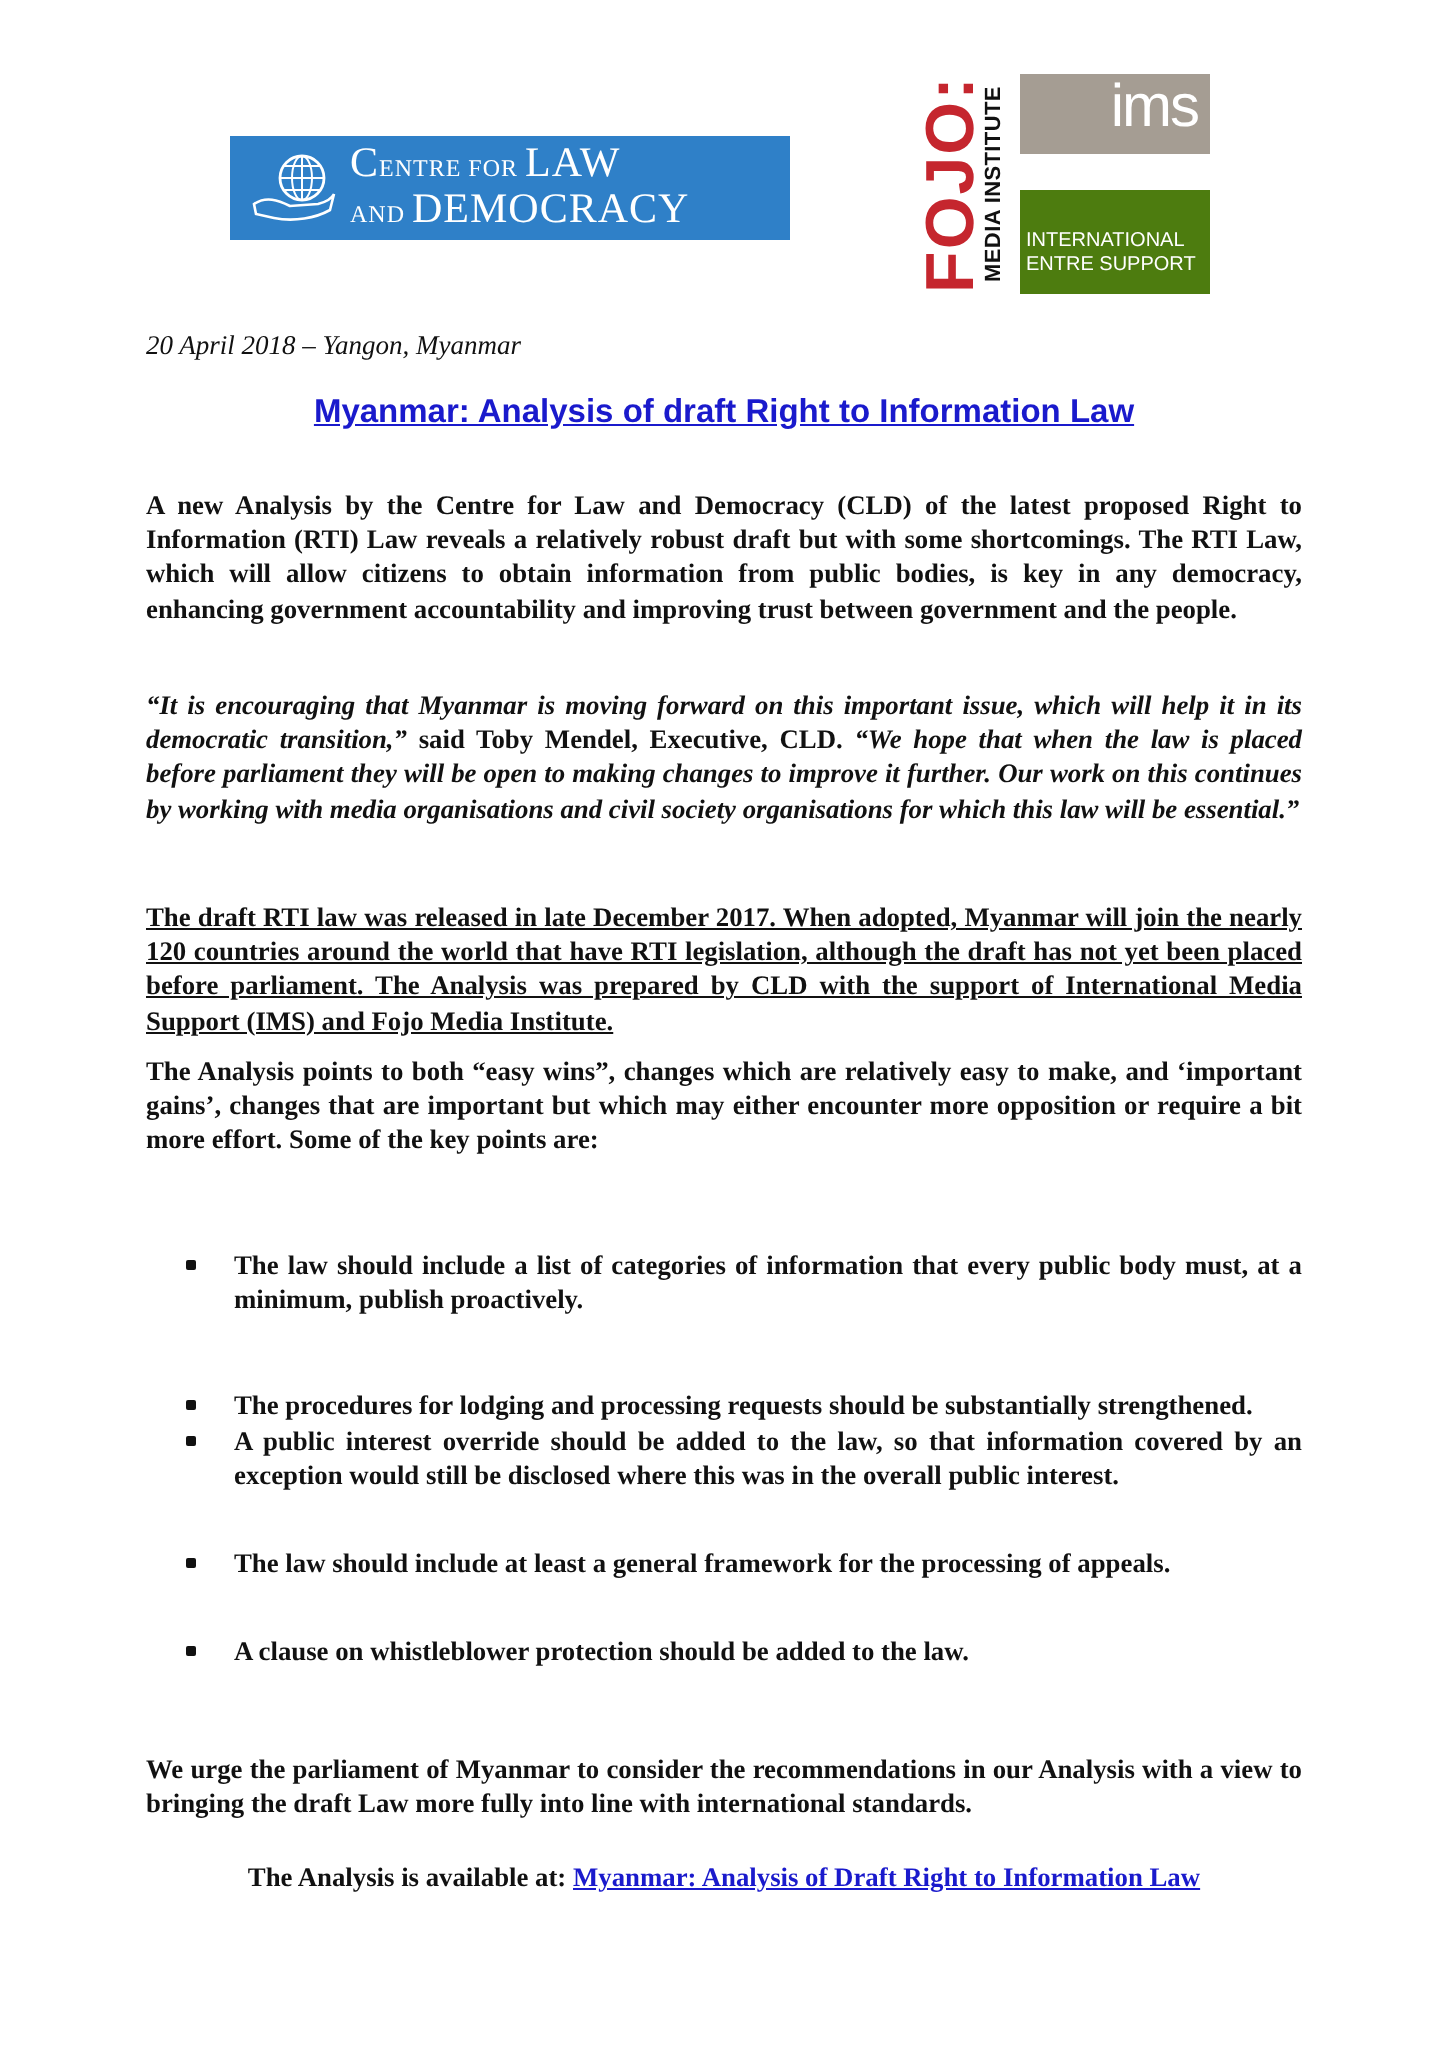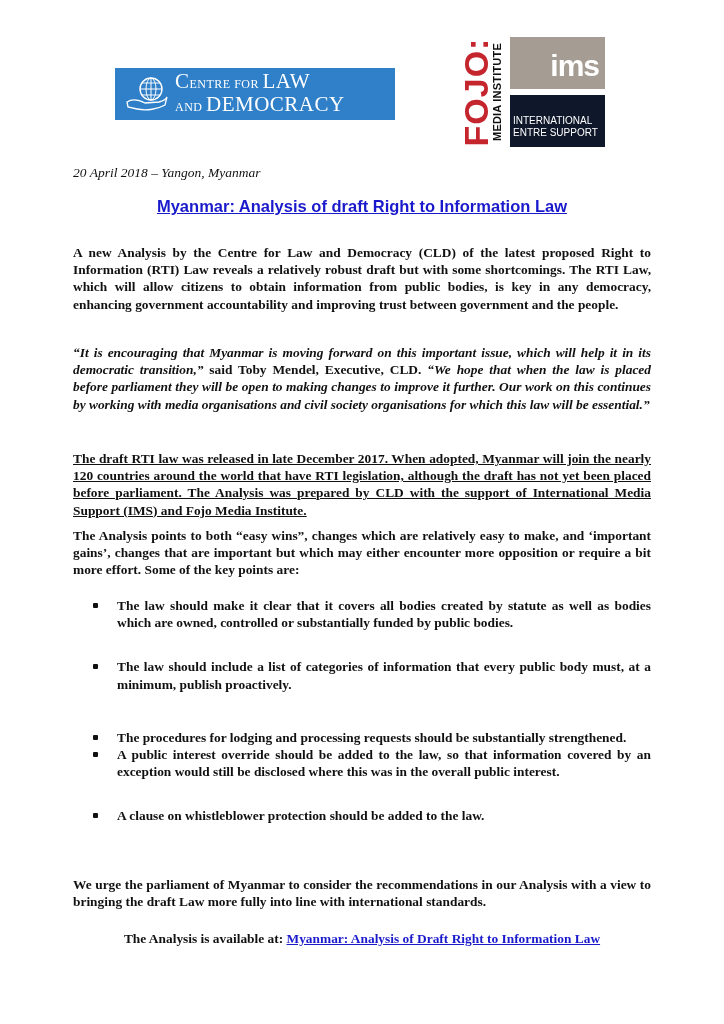--- a/index.html
+++ b/index.html
@@ -20,24 +20,24 @@
     .fojo-main { position: absolute; left: 0; top: 0; width: 30px; height: 116px; }
     .fojo-main span { position: absolute; left: 50%; top: 50%; transform: translate(-50%,-50%) rotate(-90deg);
                       font-family: "Liberation Sans", sans-serif; font-weight: 900; color: #c5262e; font-size: 34px;
                       letter-spacing: 1px; white-space: nowrap; }
     .fojo-sub { position: absolute; left: 28px; top: 0; width: 16px; height: 116px; }
     .fojo-sub span { position: absolute; left: 50%; top: 50%; transform: translate(-50%,-50%) rotate(-90deg);
                      font-family: "Liberation Sans", sans-serif; font-weight: 700; color: #111; font-size: 11px;
                      white-space: nowrap; letter-spacing: 0.2px; }
 
     .ims-logo { position: absolute; left: 510px; top: 37px; width: 95px; height: 110px; }
-    .ims-top { position: absolute; left: 0; top: 0; width: 95px; height: 52px; background: #a59d93;
-               color: #fff; font-family: "Liberation Sans", sans-serif; font-weight: 700; font-size: 30px;
+    .ims-top { position: absolute; left: 0; top: 0; width: 95px; height: 40px; background: #a59d93;
+               color: #fff; font-family: "Liberation Sans", sans-serif; font-weight: 400; font-size: 30px;
                display: flex; align-items: flex-end; justify-content: flex-end; box-sizing: border-box; padding: 0 6px 6px 0; letter-spacing: -1px; }
-    .ims-bottom { position: absolute; left: 0; top: 58px; width: 95px; height: 52px; background: #0f172a;
+    .ims-bottom { position: absolute; left: 0; top: 58px; width: 95px; height: 52px; background: #4d7c0f;
                   color: #fff; font-family: "Liberation Sans", sans-serif; font-size: 10px; line-height: 12px;
                   box-sizing: border-box; padding: 20px 0 0 3px; }
     .ims-bottom span { display: block; white-space: nowrap; }
 
     
     .dateline { position: absolute; left: 73px; top: 165px; font-style: italic; font-size: 13.5px; }
     .headline { position: absolute; left: 0; width: 724px; top: 197px; text-align: center; }
     .headline a { color: #1a1acc; text-decoration: underline; font-family: "Liberation Sans", sans-serif;
                   font-weight: 700; font-size: 16.5px; }
     .para { position: absolute; left: 73px; width: 578px; font-size: 13.4px; line-height: 17.2px;
@@ -110,24 +110,24 @@
 
   <p class="para p2" style="margin:0">
     <i>“It is encouraging that Myanmar is moving forward on this important issue, which will help it in its democratic transition,”</i><span> said Toby Mendel, Executive, CLD. </span><i>“We hope that when the law is placed before parliament they will be open to making changes to improve it further. Our work on this continues by working with media organisations and civil society organisations for which this law will be essential.”</i>
   </p>
 
   <p class="para p3" style="margin:0">The draft RTI law was released in late December 2017. When adopted, Myanmar will join the nearly 120 countries around the world that have RTI legislation, although the draft has not yet been placed before parliament. The Analysis was prepared by CLD with the support of International Media Support (IMS) and Fojo Media Institute.</p>
 
   <p class="para p4" style="margin:0">The Analysis points to both “easy wins”, changes which are relatively easy to make, and ‘important gains’, changes that are important but which may either encounter more opposition or require a bit more effort. Some of the key points are:</p>
 
   <ul class="bullets">
-    <li class="b0"><span class="dot"></span><span>The law should make it clear that it covers all bodies created by statute as well as bodies which are owned, controlled or substantially funded by public bodies.</span></li>
     <li class="b1"><span class="dot"></span><span>The law should include a list of categories of information that every public body must, at a minimum, publish proactively.</span></li>
     <li class="b2"><span class="dot"></span><span>The procedures for lodging and processing requests should be substantially strengthened.</span></li>
     <li class="b3"><span class="dot"></span><span>A public interest override should be added to the law, so that information covered by an exception would still be disclosed where this was in the overall public interest.</span></li>
+    <li class="b4"><span class="dot"></span><span>The law should include at least a general framework for the processing of appeals.</span></li>
     <li class="b5"><span class="dot"></span><span>A clause on whistleblower protection should be added to the law.</span></li>
   </ul>
 
   <p class="para p5" style="margin:0">We urge the parliament of Myanmar to consider the recommendations in our Analysis with a view to bringing the draft Law more fully into line with international standards.</p>
 
   <p class="para p6" style="margin:0">
     <span>The Analysis is available at: </span><a href="#">Myanmar: Analysis of Draft Right to Information Law</a>
   </p>
 
 </div>

